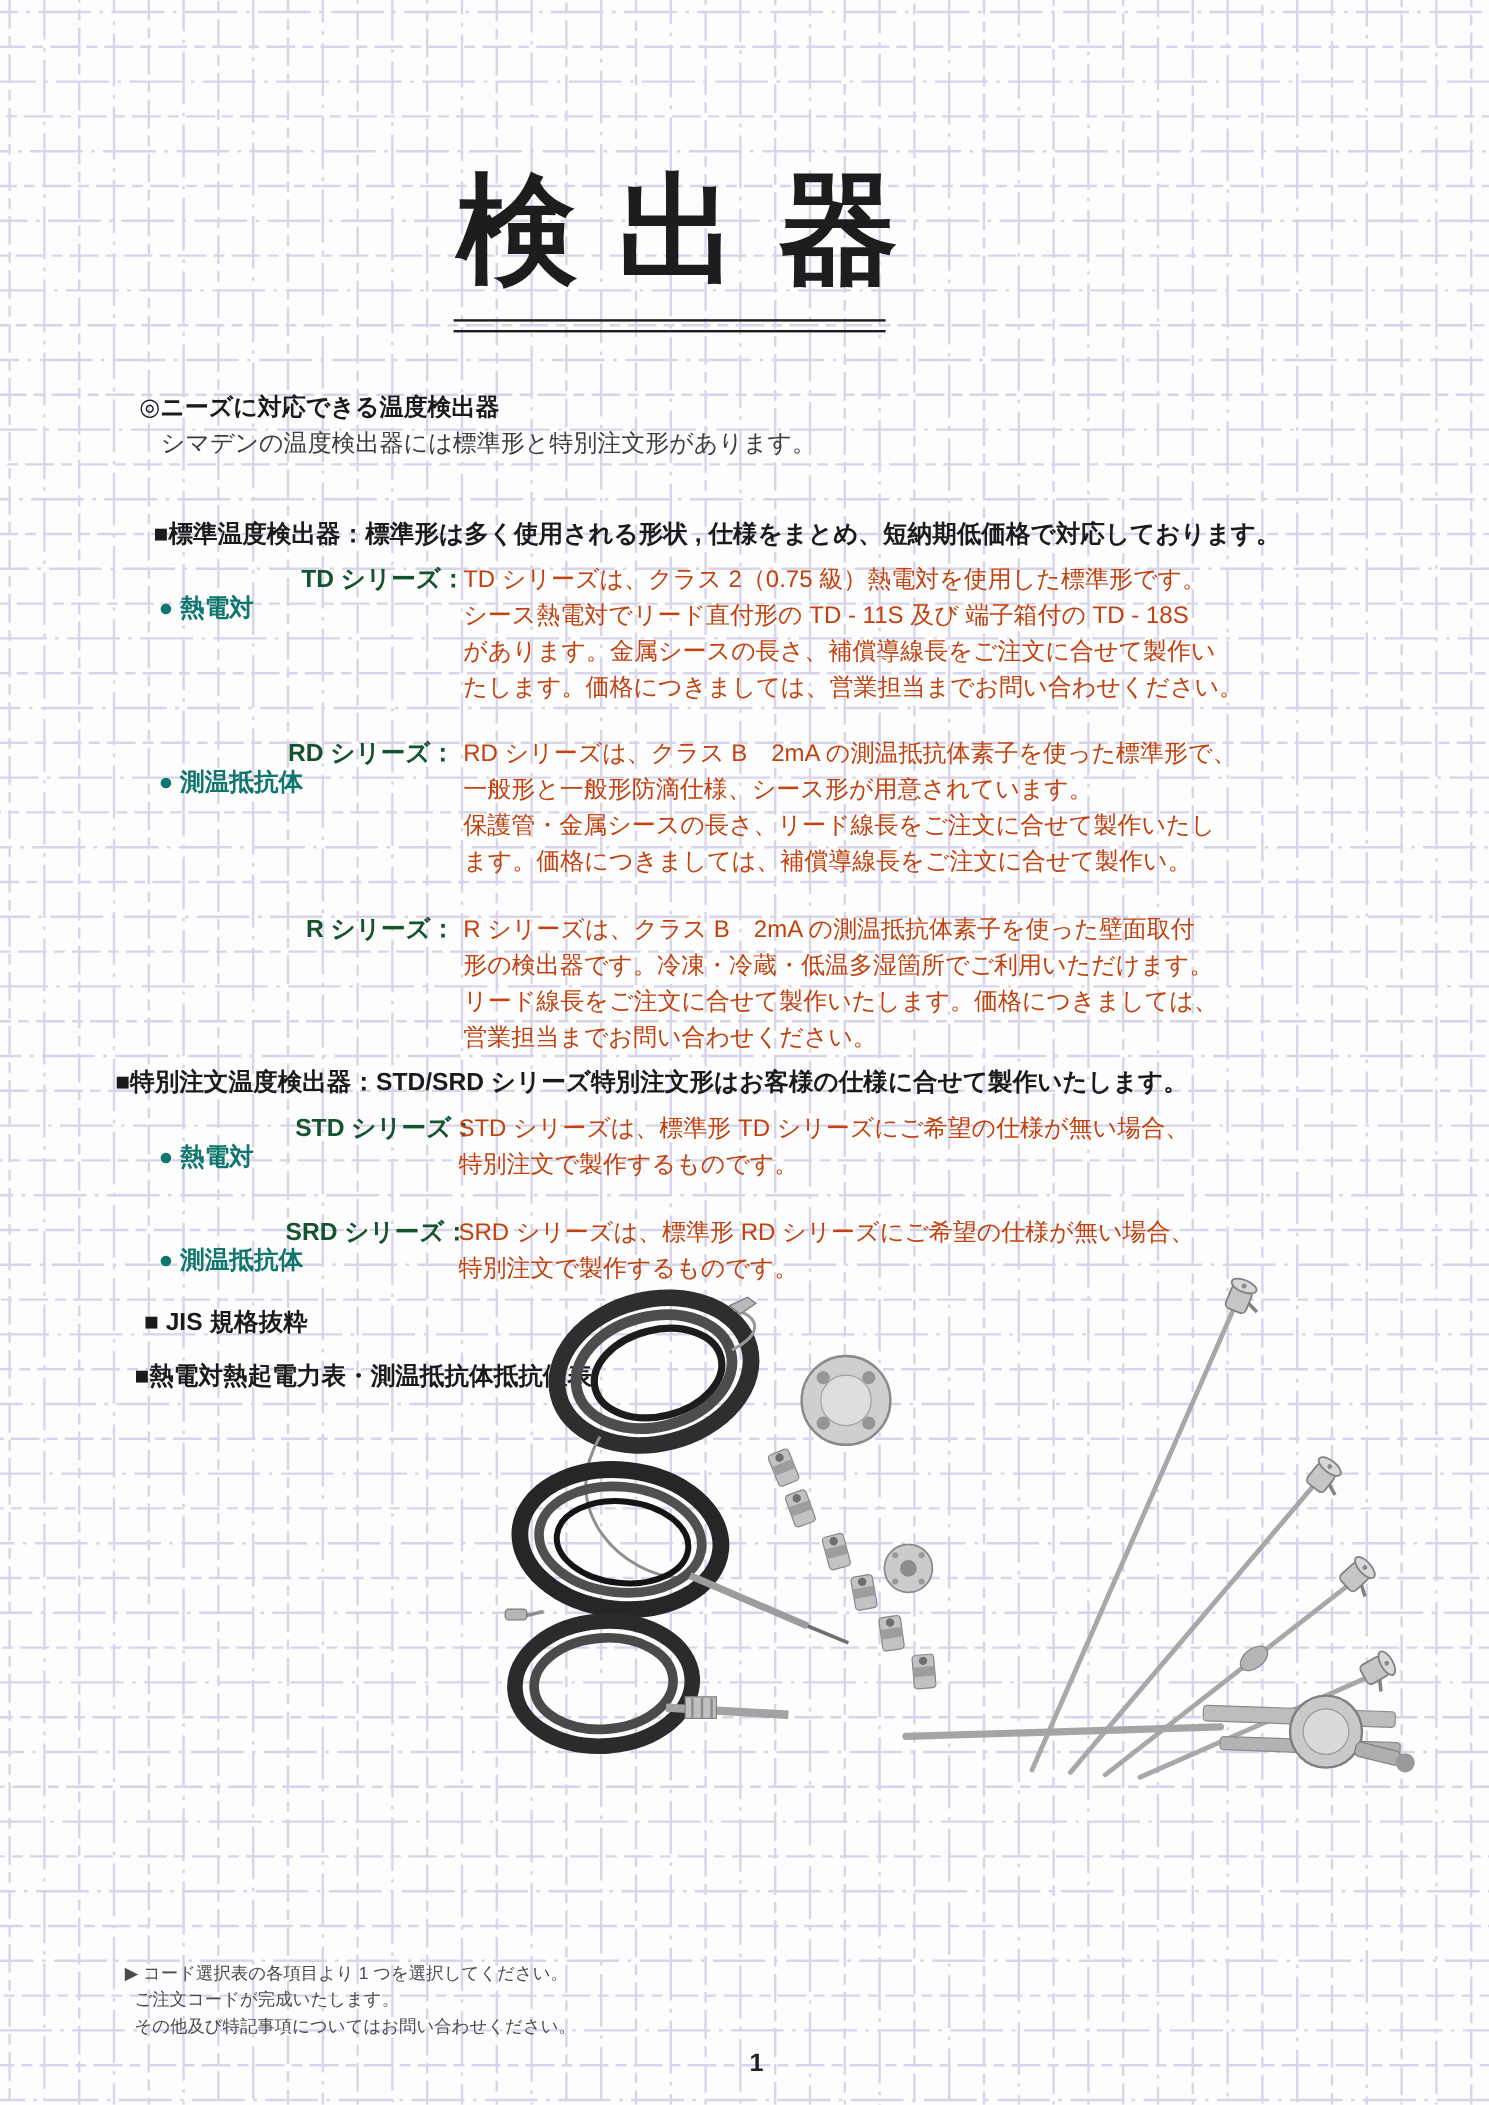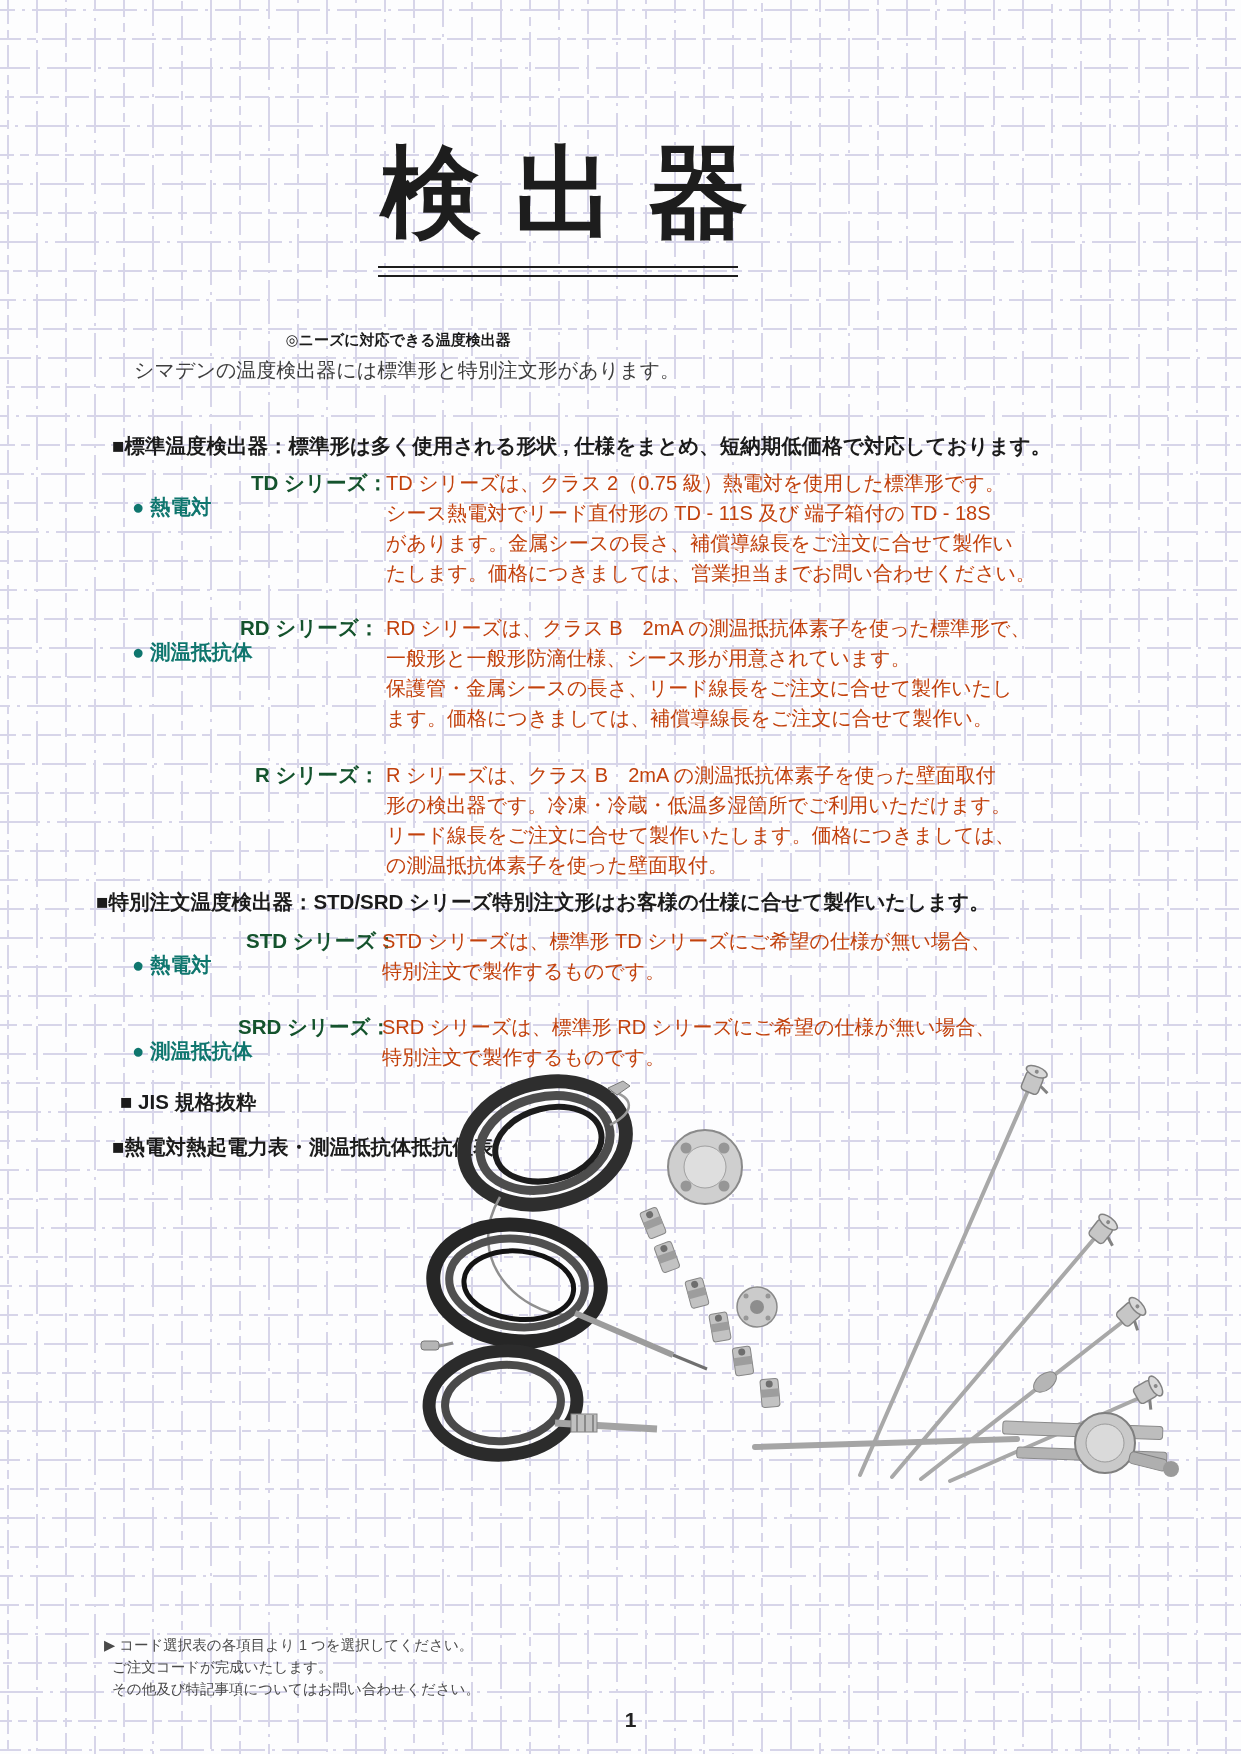--- a/index.html
+++ b/index.html
@@ -11,21 +11,21 @@
   }
   #grid{position:absolute;left:0;top:0;width:1241px;height:1754px;z-index:0;}
   .abs{position:absolute;z-index:2;}
   .page-title{
     font-size:100px;font-weight:600;color:#1d1d1d;letter-spacing:3px;
     line-height:1.05;white-space:nowrap;
   }
   .title-underline{
     height:7px;border-top:2px solid #1d1d1d;border-bottom:2px solid #1d1d1d;
   }
-  .intro-heading{font-size:15px;font-weight:700;color:#1b1b1b;white-space:nowrap;line-height:30px;text-align:center;}
+  .intro-heading{font-size:20px;font-weight:700;color:#1b1b1b;white-space:nowrap;line-height:30px;}
   .intro-body{font-size:20px;color:#3d3d3d;white-space:nowrap;line-height:30px;margin-left:18px;}
   .sec-heading{font-size:20.5px;font-weight:700;color:#1b1b1b;white-space:nowrap;line-height:28px;}
   .row{position:absolute;left:120px;z-index:2;}
   .row .cat{position:absolute;left:12px;top:0;font-size:20.5px;font-weight:700;color:#0f766e;white-space:nowrap;line-height:30px;margin-top:24px;}
   .row .series{position:absolute;left:131px;top:0;font-size:20.5px;font-weight:700;color:#14532d;white-space:nowrap;line-height:30px;}
   .row .desc{position:absolute;left:266px;top:0;font-size:20px;color:#c2410c;white-space:nowrap;line-height:30px;}
   .footnote{font-size:14.5px;color:#4a4a4a;line-height:22px;white-space:nowrap;}
   .footnote .fn-line2{margin-left:8px;}
   .page-num{width:1241px;text-align:center;font-size:21px;font-weight:700;color:#222;}
 </style>
@@ -140,21 +140,21 @@
   </svg>
 
 <div class="abs page-title" style="left:381px;top:140px;">検 出 器</div>
 <div class="abs title-underline" style="left:378px;top:266px;width:360px;"></div>
 
 <div class="abs" style="left:116px;top:325px;">
   <div class="intro-heading">◎ニーズに対応できる温度検出器</div>
   <div class="intro-body">シマデンの温度検出器には標準形と特別注文形があります。</div>
 </div>
 
-<div class="abs sec-heading" style="left:112px;top:432px;text-align:right;">■標準温度検出器：標準形は多く使用される形状 , 仕様をまとめ、短納期低価格で対応しております。</div>
+<div class="abs sec-heading" style="left:128px;top:432px;text-align:right;">■標準温度検出器：標準形は多く使用される形状 , 仕様をまとめ、短納期低価格で対応しております。</div>
 
 <div class="row" style="top:468px;">
   <span class="cat">● 熱電対</span>
   <span class="series">TD シリーズ：</span>
   <div class="desc">
     <div>TD シリーズは、クラス 2（0.75 級）熱電対を使用した標準形です。</div>
     <div>シース熱電対でリード直付形の TD - 11S 及び 端子箱付の TD - 18S</div>
     <div>があります。金属シースの長さ、補償導線長をご注文に合せて製作い</div>
     <div>たします。価格につきましては、営業担当までお問い合わせください。</div>
   </div>
@@ -171,21 +171,21 @@
   </div>
 </div>
 
 <div class="row" style="top:760px;">
   <span class="cat"></span>
   <span class="series" style="left:135px;">R シリーズ：</span>
   <div class="desc">
     <div>R シリーズは、クラス B　2mA の測温抵抗体素子を使った壁面取付</div>
     <div>形の検出器です。冷凍・冷蔵・低温多湿箇所でご利用いただけます。</div>
     <div>リード線長をご注文に合せて製作いたします。価格につきましては、</div>
-    <div>の測温抵抗体素子を使った壁面取付。</div>
+    <div>営業担当までお問い合わせください。</div>
   </div>
 </div>
 
 <div class="abs sec-heading" style="left:96px;top:888px;">■特別注文温度検出器：STD/SRD シリーズ特別注文形はお客様の仕様に合せて製作いたします。</div>
 
 <div class="row" style="top:926px;">
   <span class="cat">● 熱電対</span>
   <span class="series" style="left:126px;">STD シリーズ：</span>
   <div class="desc" style="left:262px;">
     <div>STD シリーズは、標準形 TD シリーズにご希望の仕様が無い場合、</div>

